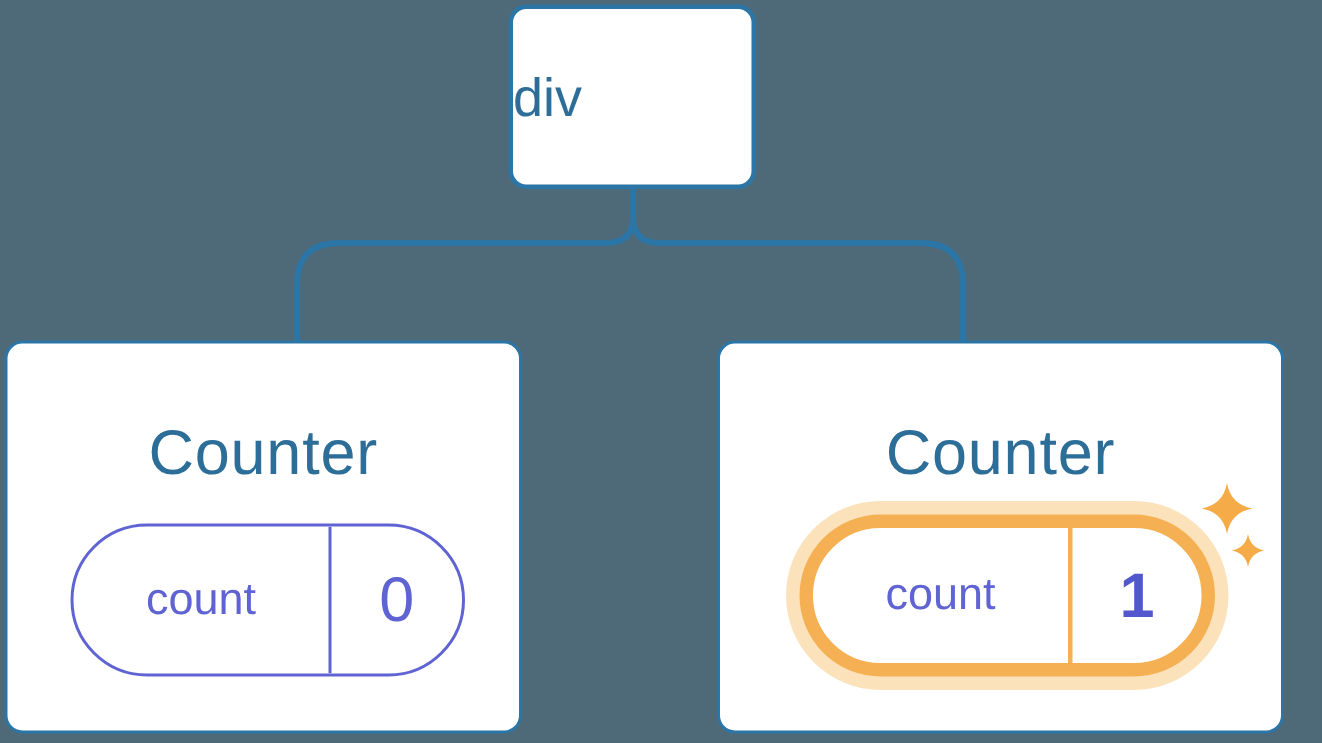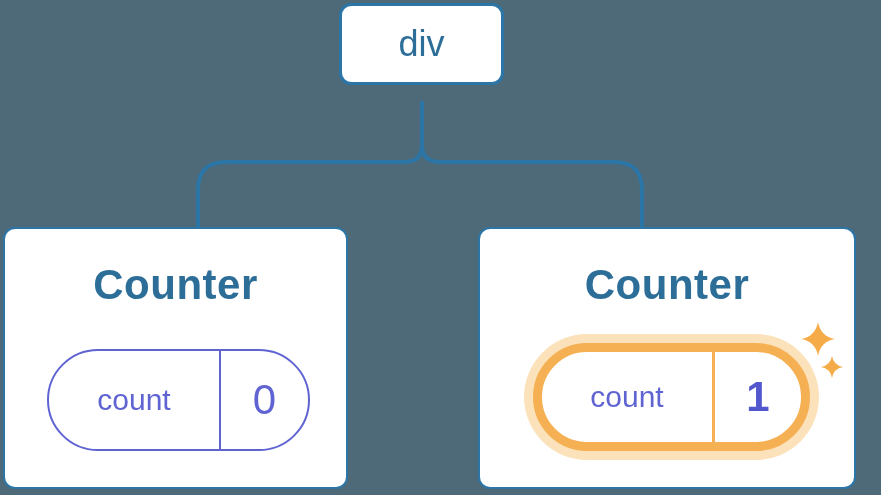--- a/index.html
+++ b/index.html
@@ -20,51 +20,51 @@
     width: 881px; height: 495px;
   }
   .connector path {
     fill: none;
     stroke: var(--line-blue, #2b76a6);
     stroke-width: 4;
   }
   .root-node {
     position: absolute;
     left: 339px; top: 3px;
-    width: 165px; height: 82px;
+    width: 165px; height: 123px;
     background: var(--card-bg, #fff);
     border: 3px solid var(--line-blue, #2b76a6);
     border-radius: 12px;
     box-sizing: border-box;
     display: flex;
     align-items: center;
-    justify-content: center;
+    justify-content: flex-start;
   }
   .root-label {
     color: var(--title-blue, #2d6e99);
     font-size: 36px;
     font-weight: 500;
   }
   .card {
     position: absolute;
     top: 227px;
     height: 262px;
     background: var(--card-bg, #fff);
     border: 2px solid var(--line-blue, #2b76a6);
     border-radius: 12px;
     box-sizing: border-box;
   }
   .card-left  { left: 3px;   width: 345px; }
   .card-right { left: 478px; width: 378px; }
   .card-title {
-    margin-top: 32px;
+    margin-top: 49px;
     text-align: center;
     color: var(--title-blue, #2d6e99);
     font-size: 42px;
-    font-weight: 700;
+    font-weight: 400;
     letter-spacing: 0.5px;
   }
   
   .pill {
     position: absolute;
     left: 42px; top: 120px;
     width: 263px; height: 102px;
     border: 2px solid var(--purple, #5f64d2);
     border-radius: 52px;
     box-sizing: border-box;

